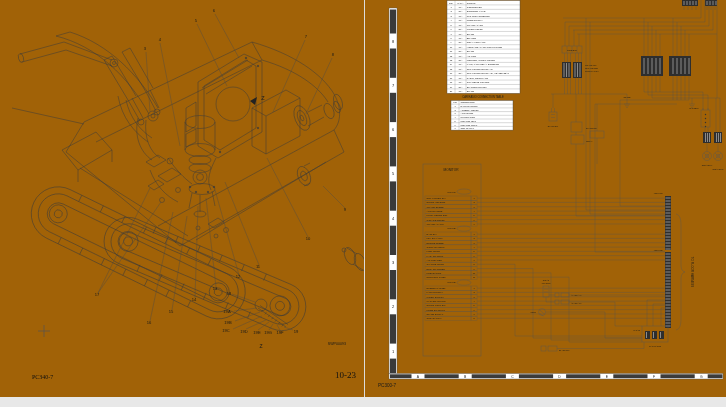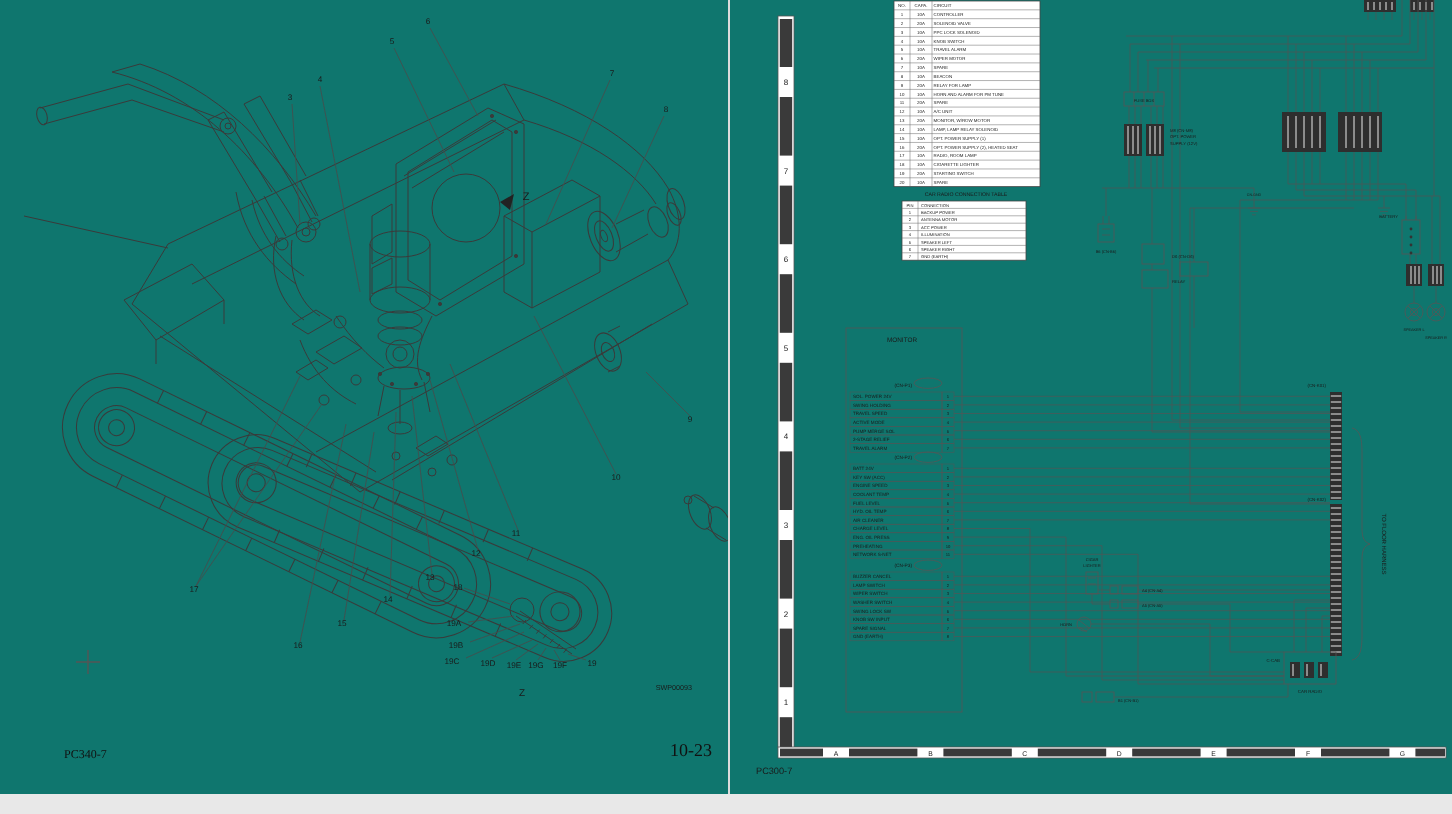--- a/index.html
+++ b/index.html
@@ -1,18 +1,18 @@
 <!DOCTYPE html>
 <html><head>
 <meta charset="utf-8">
 <style>
   html,body{margin:0;padding:0}
   .stage{position:relative;width:726px;height:407px;background:#e8e8e8;overflow:hidden;
          font-family:"Liberation Sans",sans-serif}
-  .page{position:absolute;top:0;background:#0f766e}
+  .page{position:absolute;top:0;background:#a16207}
   #pageL{left:0;width:364px;height:397px;border-right:1px solid #dcdcdc}
   #pageR{left:365px;width:361px;height:397px}
   svg{display:block}
   svg text{font-family:"Liberation Sans",sans-serif;fill:#1a1a1a}
   .serif{font-family:"Liberation Serif",serif;fill:#111}
 </style>
 </head>
 <body>
 
 <div class="stage">

